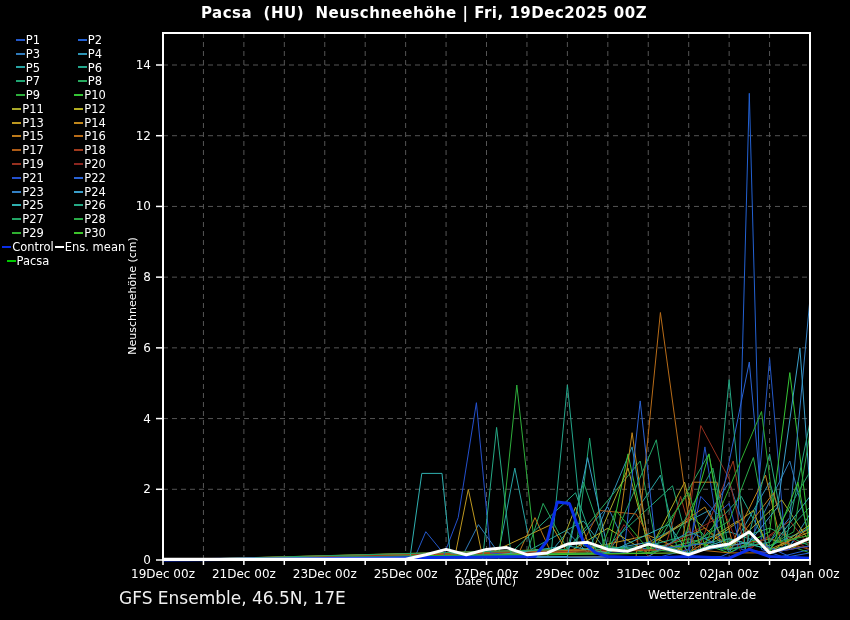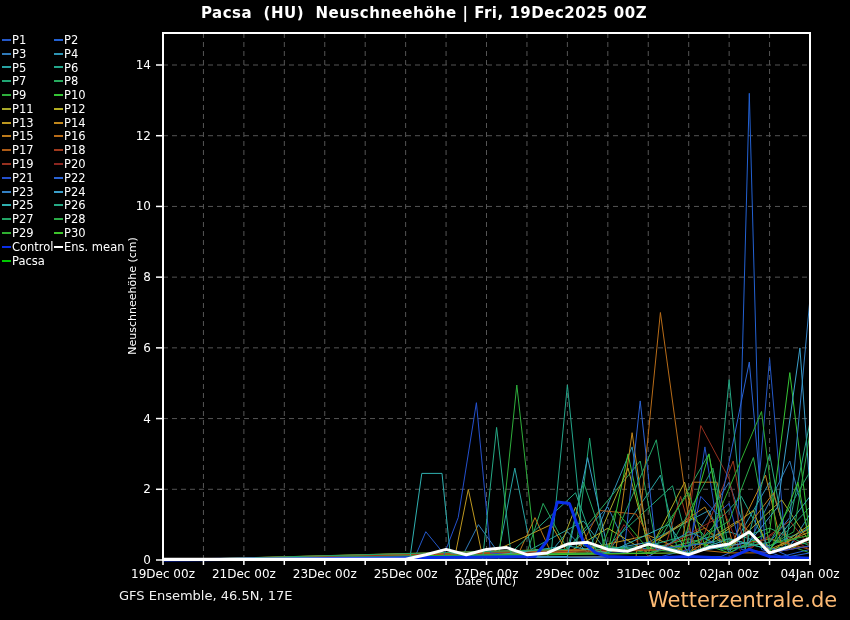--- a/index.html
+++ b/index.html
@@ -3,29 +3,29 @@
 <meta charset="utf-8">
 <style>
   html,body{margin:0;padding:0;background:#000;width:850px;height:620px;overflow:hidden;
             font-family:"DejaVu Sans", sans-serif;}
   #stage{position:relative;width:850px;height:620px;background:#000;color:#fff;}
   #chart-title{position:absolute;top:4px;left:0;width:848px;text-align:center;
                font-size:15px;font-weight:bold;color:#fff;white-space:pre;letter-spacing:0.5px;}
   #legend{position:absolute;left:2px;top:33px;display:grid;
           grid-template-columns:52px 72px;grid-auto-rows:13.8px;
           font-size:11.5px;color:#fff;}
-  .legend-item{display:flex;align-items:center;white-space:nowrap;}
+  .legend-item{display:flex;align-items:center;white-space:nowrap;justify-content:center;}
   .legend-item .sw{display:inline-block;width:9px;height:2px;margin-right:1px;flex:0 0 9px;}
   #ylabel{position:absolute;left:112px;top:296px;width:0;height:0;color:#fff;font-size:11px;
           white-space:nowrap;transform:translate(14px,0) rotate(-90deg);transform-origin:0 0;
           text-align:center;}
   #ylabel span{display:inline-block;transform:translateX(-50%);}
   #xlabel{position:absolute;left:0;top:575px;width:972px;text-align:center;font-size:11px;color:#fff;}
-  #footer-left{position:absolute;left:119px;top:588px;font-size:13px;color:#f0f0f0;}
-  #footer-right{position:absolute;left:648px;top:588px;font-size:21px;color:#fdba74;}
+  #footer-left{position:absolute;left:119px;top:588px;font-size:17px;color:#f0f0f0;}
+  #footer-right{position:absolute;left:648px;top:588px;font-size:12px;color:#ffffff;}
   svg text{font-family:"DejaVu Sans", sans-serif;}
 </style>
 </head>
 <body>
 
 <div id="stage">
   <div id="chart-title">Pacsa  (HU)  Neuschneehöhe | Fri, 19Dec2025 00Z</div>
 
   <div id="legend">
       <div class="legend-item">

